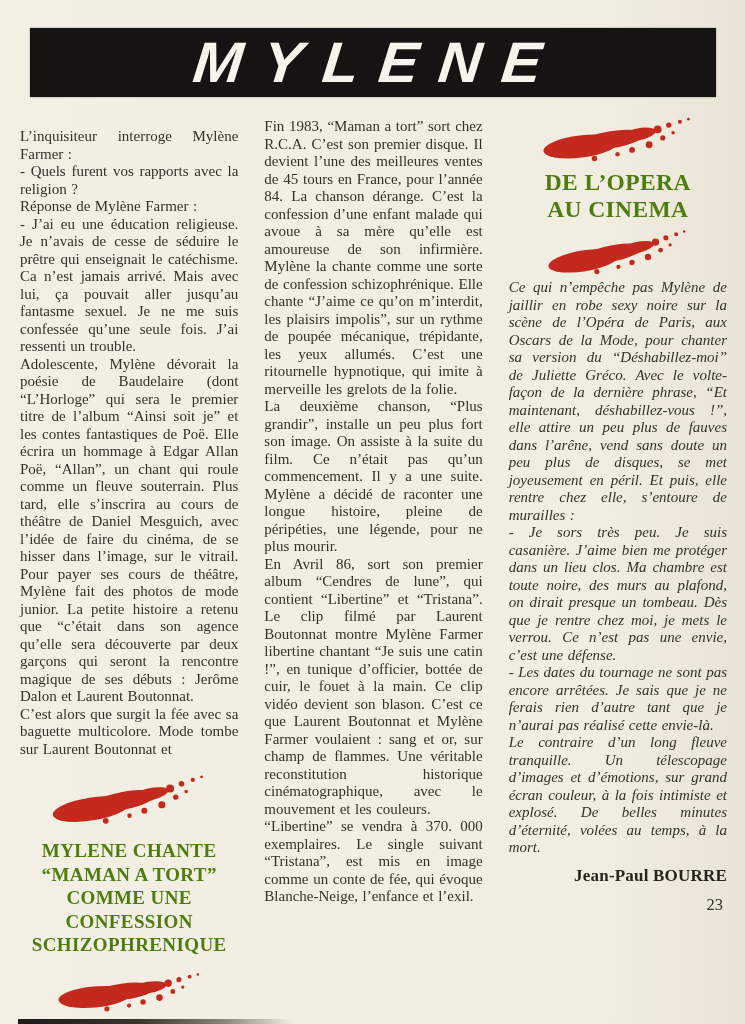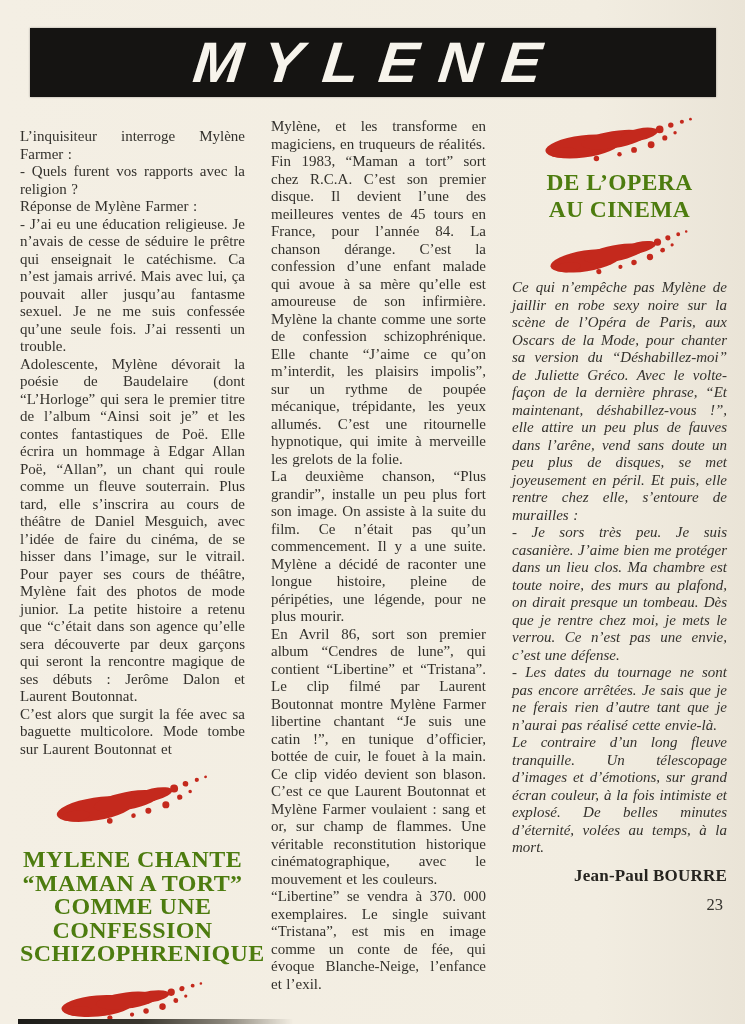--- a/index.html
+++ b/index.html
@@ -47,21 +47,21 @@
   .splat{color:#c4291d;display:block;}
   .tilt-a{transform:rotate(-2deg);}
   .tilt-b{transform:rotate(2deg);}
   
   .headline{
     font-family:"Liberation Serif", serif;
     font-weight:bold;text-align:center;
     color:#4d7c0f;
     letter-spacing:.4px;
   }
-  .headline-col1{font-size:24px;line-height:23.5px;margin-top:19px;}
+  .headline-col1{font-size:19px;line-height:23.5px;margin-top:10px;}
   .headline-col3{font-size:23.5px;line-height:27px;margin-top:2px;}
   .headline span{display:block;}
   
   .col3-body{font-style:italic;}
   .author{
     font-family:"Liberation Serif", serif;
     font-weight:bold;font-size:17px;
     text-align:right;margin-top:9px;color:#26241f;
     letter-spacing:.2px;
   }
@@ -129,21 +129,20 @@
     </div>
 
     <div class="splat-wrap" style="margin-top:10px;">
       <svg class="splat tilt-b" width="155" height="51">
           <use href="#splat"></use>
         </svg>
     </div>
   </div>
 
   <div class="col col2">
-    <p>Mylène, et les transforme en magiciens, en truqueurs de réalités.</p>
     <p>Fin 1983, “Maman a tort” sort chez R.C.A. C’est son premier disque. Il devient l’une des meilleures ventes de 45 tours en France, pour l’année 84. La chanson dérange. C’est la confession d’une enfant malade qui avoue à sa mère qu’elle est amoureuse de son infirmière. Mylène la chante comme une sorte de confession schizophrénique. Elle chante “J’aime ce qu’on m’interdit, les plaisirs impolis”, sur un rythme de poupée mécanique, trépidante, les yeux  allumés. C’est une ritournelle hypnotique, qui imite à merveille les grelots de la folie.</p>
     <p>La deuxième chanson, “Plus grandir”, installe un peu plus fort son image. On assiste à la suite du film. Ce n’était pas qu’un commencement. Il y a une suite. Mylène a décidé de raconter une longue histoire, pleine de péripéties, une légende, pour ne plus mourir.</p>
     <p>En Avril 86, sort son premier album “Cendres de lune”, qui contient “Libertine” et “Tristana”. Le clip filmé par Laurent Boutonnat montre Mylène Farmer libertine chantant “Je suis une catin !”, en tunique d’officier, bottée de cuir, le fouet à la main. Ce clip vidéo devient son blason. C’est ce que Laurent Boutonnat et Mylène Farmer voulaient : sang et or, sur champ de flammes. Une véritable reconstitution historique cinématographique, avec le mouvement et les couleurs.</p>
     <p>“Libertine” se vendra à 370. 000 exemplaires. Le single suivant “Tristana”, est mis en image comme un conte de fée, qui évoque Blanche-Neige, l’enfance et l’exil.</p>
   </div>
 
   <div class="col col3">
     <div class="splat-wrap" style="margin-top:2px;">
       <svg class="splat" width="163" height="53">
           <use href="#splat"></use>

